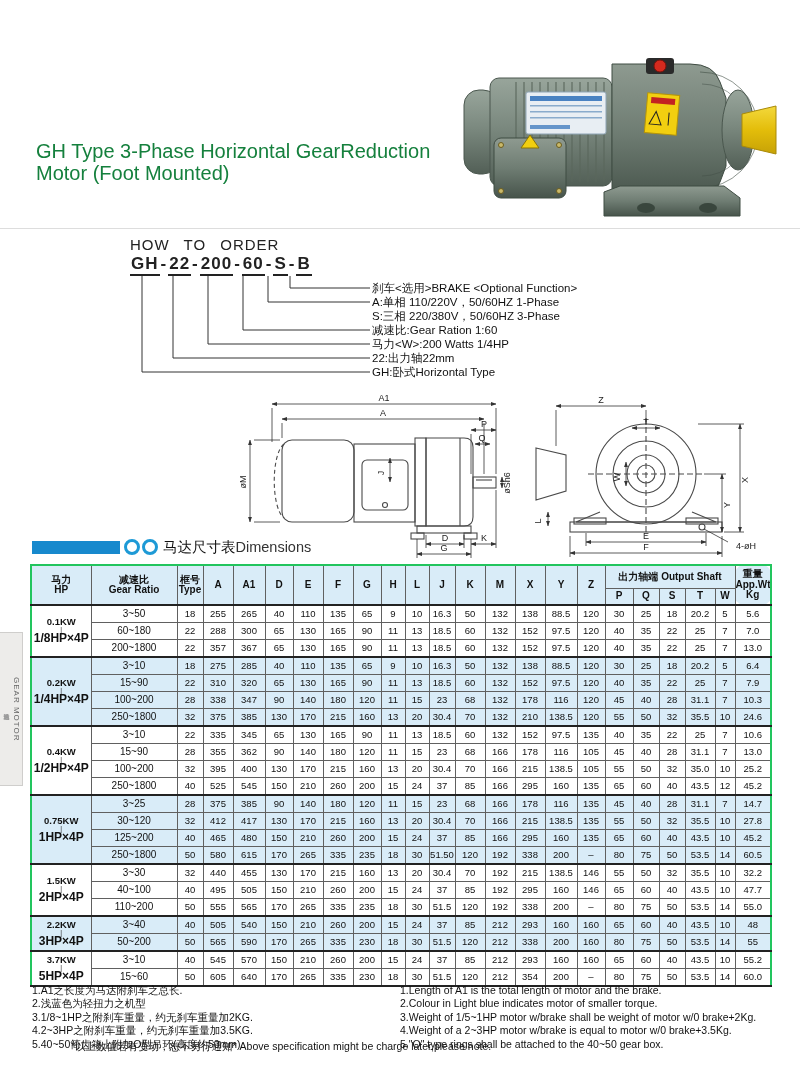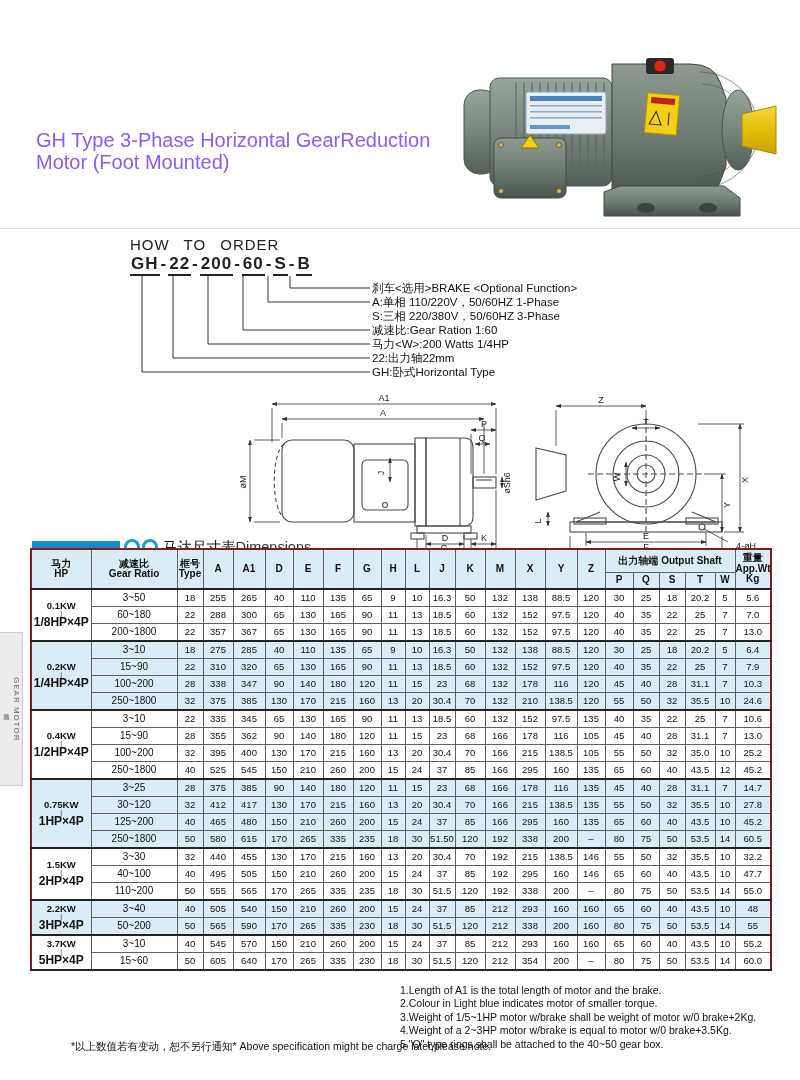--- a/index.html
+++ b/index.html
@@ -9,21 +9,21 @@
   
   .side-tab{position:absolute;left:0;top:632px;width:22px;height:152px;background:#edecea;
             border:1px solid #cfcecc;border-left:none;display:flex;align-items:center;justify-content:center;gap:1px;}
   .side-tab .v1{writing-mode:vertical-rl;font-size:8px;letter-spacing:1px;color:#666;white-space:nowrap;}
   .side-tab .v2{writing-mode:vertical-rl;font-size:6px;color:#999;white-space:nowrap;}
 
   
   .title-block{position:absolute;left:36px;top:126px;}
   .title-zh{font-size:26px;font-weight:bold;color:#151515;letter-spacing:1px;line-height:1.1;}
   .title-zh .gh{font-weight:900;font-size:28px;letter-spacing:3px;}
-  .title-en{font-size:20px;color:#8b5cf6;line-height:1.12;margin-top:3px;}
+  .title-en{font-size:20px;color:#15803d;line-height:1.12;margin-top:14px;}
 
   .divider{position:absolute;left:0;top:228px;width:800px;height:1px;background:#ddd;}
 
   
   .hto-heading{position:absolute;left:130px;top:236px;font-size:15px;color:#222;word-spacing:9px;letter-spacing:1px;font-weight:500;}
   .order-code{position:absolute;left:130px;top:254px;font-size:17px;font-weight:bold;letter-spacing:1px;color:#222;}
   .code-seg{border-bottom:2px solid #222;padding:0 1px 1px 1px;}
   .code-dash{padding:0 1px;}
   .order-leads{position:absolute;left:130px;top:272px;}
   .order-labels{position:absolute;left:372px;top:282px;width:400px;height:110px;}
@@ -37,29 +37,29 @@
   .drawing .lbl text{font-size:9px;fill:#222;text-anchor:middle;font-family:"Liberation Sans",sans-serif;}
 
   
   .sec-bar{position:absolute;left:32px;top:541px;width:88px;height:13px;background:#1789cd;}
   .sec-circle{position:absolute;top:539px;width:10px;height:10px;border:3px solid #1e9ad6;border-radius:50%;background:#fff;}
   .sec-title{position:absolute;left:163px;top:538px;font-size:14.5px;color:#111;white-space:nowrap;}
   .sec-title .en{color:#333;margin-left:0;}
   .blue-rule{position:absolute;left:30px;top:564px;width:740px;height:2px;background:#1e9ad6;}
 
   
-  .dim-table{position:absolute;left:30px;top:548px;width:740px;border-collapse:collapse;table-layout:fixed;
-             font-size:9.5px;color:#111;border:2px solid #7f1d1d;}
+  .dim-table{position:absolute;left:30px;top:564px;width:740px;border-collapse:collapse;table-layout:fixed;
+             font-size:9.5px;color:#111;border:2px solid #22c55e;}
   .dim-table td,.dim-table th{border:1px solid #606060;text-align:center;vertical-align:middle;
              padding:0;height:16px;line-height:1.05;overflow:hidden;}
   .dim-table thead th{background:#d9ecf8;font-weight:bold;font-size:10px;}
   .dim-table thead tr:first-child th{height:22px;}
   .dim-table thead tr:last-child th{height:15px;}
   .dim-table thead{border-bottom:2px solid #222;}
-  .wt-head{font-size:8px;line-height:1.1;}
+  .wt-head{font-size:8px;line-height:1.1;border-radius:9px;}
   tr.hl td{background:#d9ecf8;}
   tr.grp-end td{border-bottom:2px solid #222;}
   .power-cell{font-weight:bold;font-size:9.5px;border-bottom:2px solid #222 !important;}
   .power-cell .sep{font-weight:normal;font-size:7px;line-height:5px;color:#333;}
   .power-cell .hp{font-size:12px;}
   .ratio-cell{font-size:10px;}
 
   
   .notes{position:absolute;top:984px;font-size:10.5px;color:#111;}
   .notes ul{list-style:none;margin:0;padding:0;line-height:1.28;}
@@ -920,20 +920,29 @@
           <td>80</td>
           <td>75</td>
           <td>50</td>
           <td>53.5</td>
           <td>14</td>
           <td>60.0</td>
         </tr>
       </tbody>
   </table>
 
+  <div class="notes notes-zh">
+    <ul>
+        <li>1.A1之长度为马达附刹车之总长.</li>
+        <li>2.浅蓝色为轻扭力之机型</li>
+        <li>3.1/8~1HP之附刹车重量，约无刹车重量加2KG.</li>
+        <li>4.2~3HP之附刹车重量，约无刹车重量加3.5KG.</li>
+        <li>5.40~50筒齿箱上附加O型吊环(高度约50mm).</li>
+      </ul>
+  </div>
   <div class="notes notes-en">
     <ul>
         <li>1.Length of A1 is the total length of motor and the brake.</li>
         <li>2.Colour in Light blue indicates motor of smaller torque.</li>
         <li>3.Weight of 1/5~1HP motor w/brake shall be weight of motor w/0 brake+2Kg.</li>
         <li>4.Weight of a 2~3HP motor w/brake is equal to motor w/0 brake+3.5Kg.</li>
         <li>5."O" type rings shall be attached to the 40~50 gear box.</li>
       </ul>
   </div>
   <div class="bottom-note">*以上数值若有变动，恕不另行通知* Above specification might be charge later,please note.</div>

